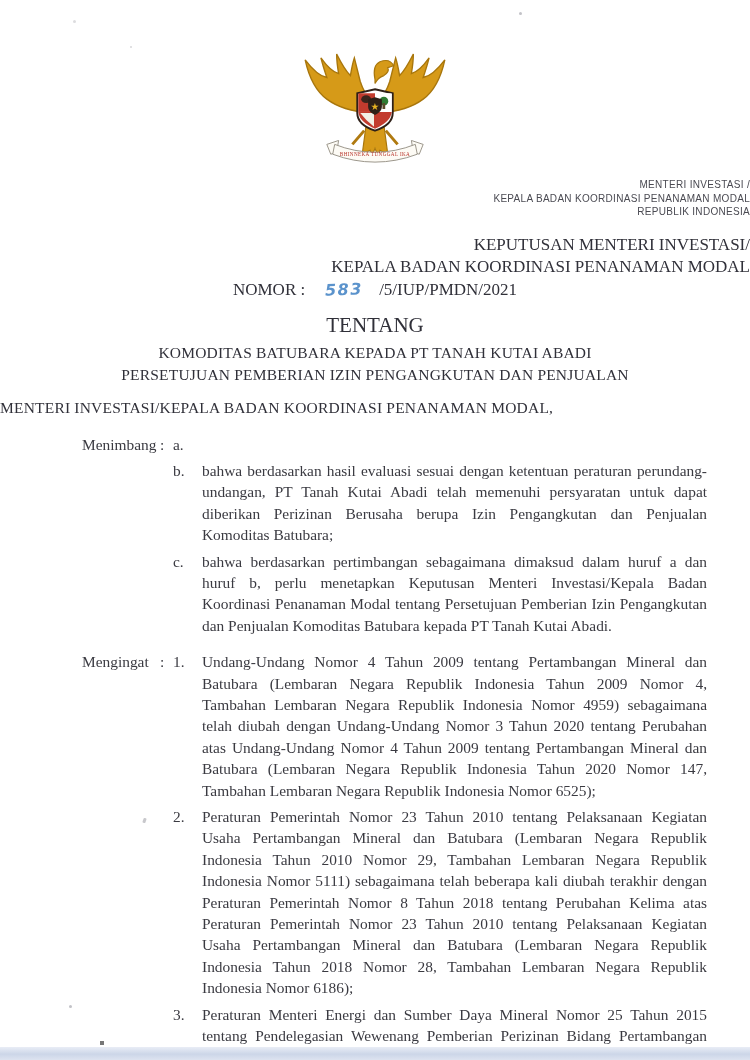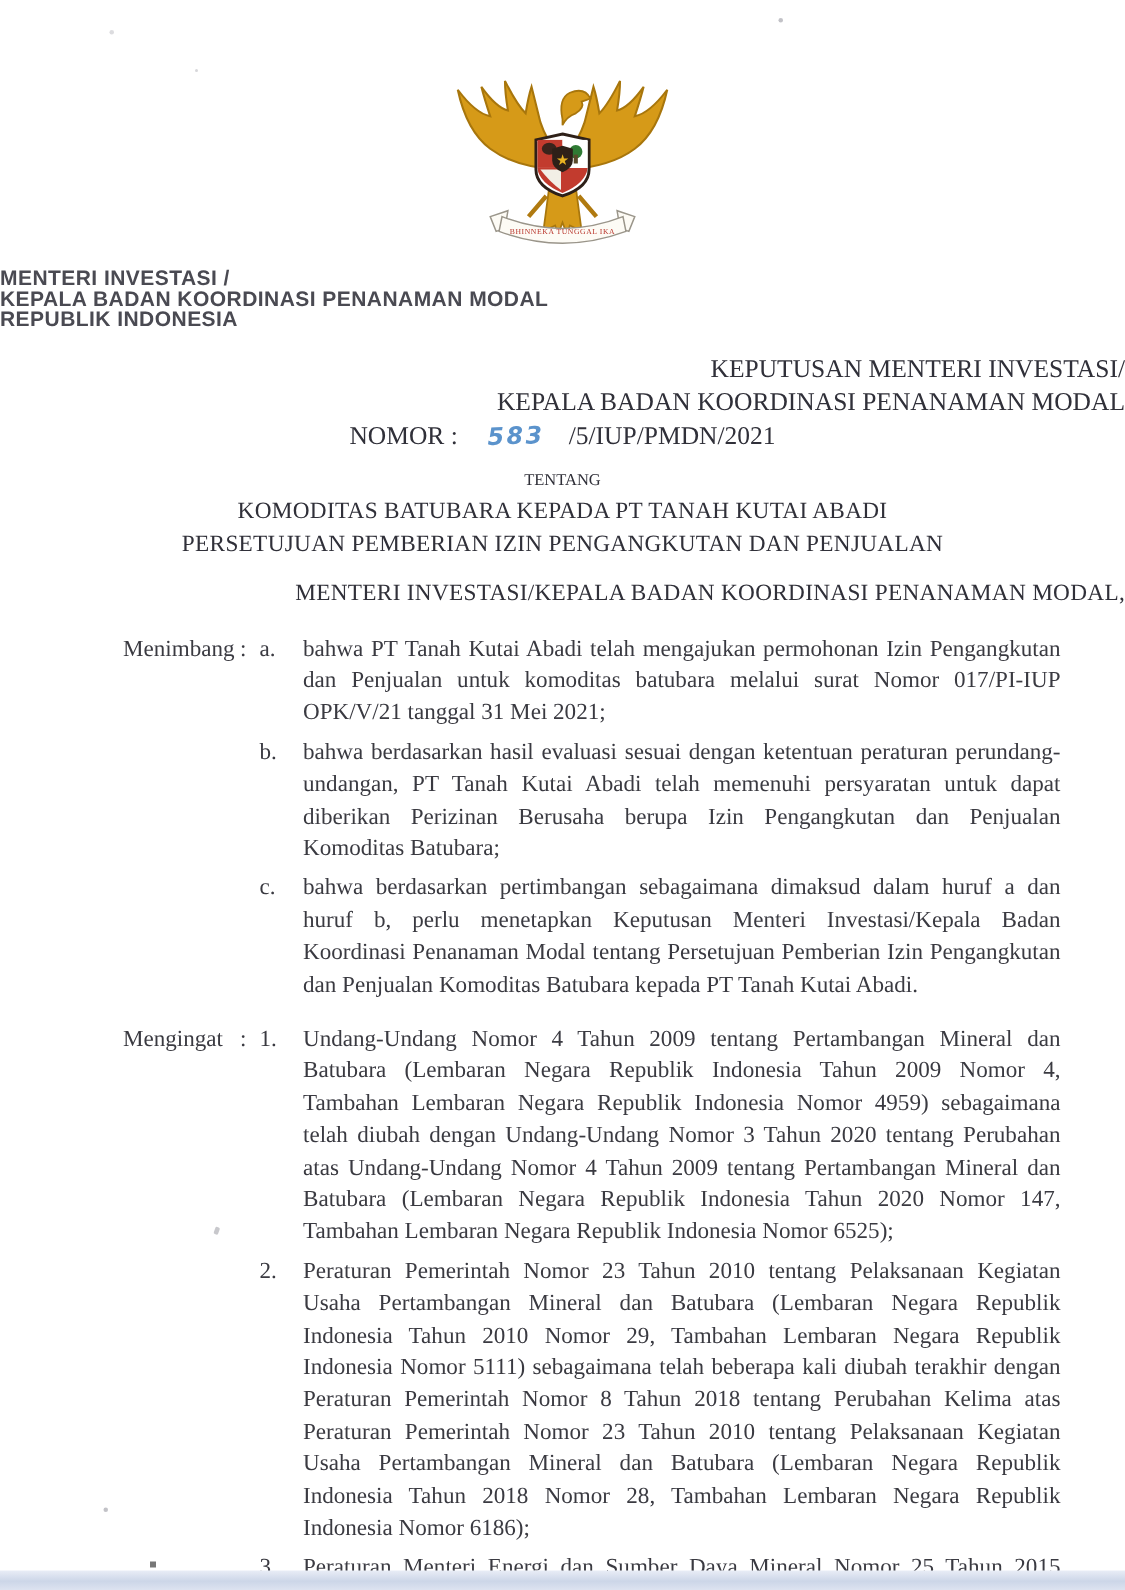--- a/index.html
+++ b/index.html
@@ -7,38 +7,38 @@
     position:relative;
     width:750px;height:1060px;
     background:#ffffff;
     overflow:hidden;
     font-family:"Liberation Serif", serif;
     color:#34343c;
   }
   
   .emblem-wrap{padding-top:50px;text-align:center;}
   .letterhead{
-    margin-top:6px;text-align:left;
+    margin-top:6px;text-align:right;
     font-family:"Liberation Sans", sans-serif;
-    font-weight:bold;color:#4a4a52;
-    font-size:14px;line-height:13.5px;letter-spacing:.3px;
+    font-weight:normal;color:#4a4a52;
+    font-size:10px;line-height:13.5px;letter-spacing:.3px;
   }
   .title-block{margin-top:15px;text-align:right;font-size:17px;line-height:22px;color:#303039;}
   .nomor-line{margin-top:2px;text-align:center;font-size:17px;color:#303039;}
   .nomor-hand{
     display:inline-block;
     font-family:"DejaVu Sans", sans-serif;
     font-style:italic;font-weight:bold;
     color:#5b93cc;font-size:16px;letter-spacing:1.5px;
     transform:rotate(-2deg);
     margin:0 16px 0 20px;
   }
-  .tentang{margin-top:13px;text-align:center;font-size:11px;color:#303039;}
+  .tentang{margin-top:13px;text-align:center;font-size:21px;color:#303039;}
   .subject{margin-top:4px;text-align:center;font-size:15.5px;line-height:22px;color:#303039;letter-spacing:.2px;}
-  .authority{margin-top:13px;text-align:right;font-size:15.5px;color:#303039;letter-spacing:.2px;}
+  .authority{margin-top:13px;text-align:left;font-size:15.5px;color:#303039;letter-spacing:.2px;}
 
   
   .body-col{margin:17px 43px 0 82px;font-size:15.4px;line-height:21.4px;color:#3a3a41;}
   .row{display:flex;align-items:flex-start;margin-bottom:5px;}
   .lblcol{width:78px;flex:0 0 78px;}
   .markcol{width:42px;flex:0 0 42px;display:flex;}
   .markcol .colon{width:13px;flex:0 0 13px;}
   .markcol .letter{flex:1;}
   .txtcol{flex:1;text-align:justify;}
   .section-gap{height:10px;}
@@ -112,21 +112,20 @@
   <div class="authority">MENTERI INVESTASI/KEPALA BADAN KOORDINASI PENANAMAN MODAL,</div>
 
   <div class="body-col">
 
     <div class="row">
       <div class="lblcol">Menimbang</div>
       <div class="markcol">
           <span class="colon">:</span>
           <span class="letter">a.</span>
         </div>
-      <div class="txtcol">bahwa PT Tanah Kutai Abadi telah mengajukan permohonan Izin Pengangkutan dan Penjualan untuk komoditas batubara melalui surat Nomor 017/PI-IUP OPK/V/21 tanggal 31 Mei 2021;</div>
     </div>
     <div class="row">
       <div class="lblcol"></div>
       <div class="markcol">
           <span class="colon"></span>
           <span class="letter">b.</span>
         </div>
       <div class="txtcol">bahwa berdasarkan hasil evaluasi sesuai dengan ketentuan peraturan perundang-undangan, PT Tanah Kutai Abadi telah memenuhi persyaratan untuk dapat diberikan Perizinan Berusaha berupa Izin Pengangkutan dan Penjualan Komoditas Batubara;</div>
     </div>
     <div class="row">

